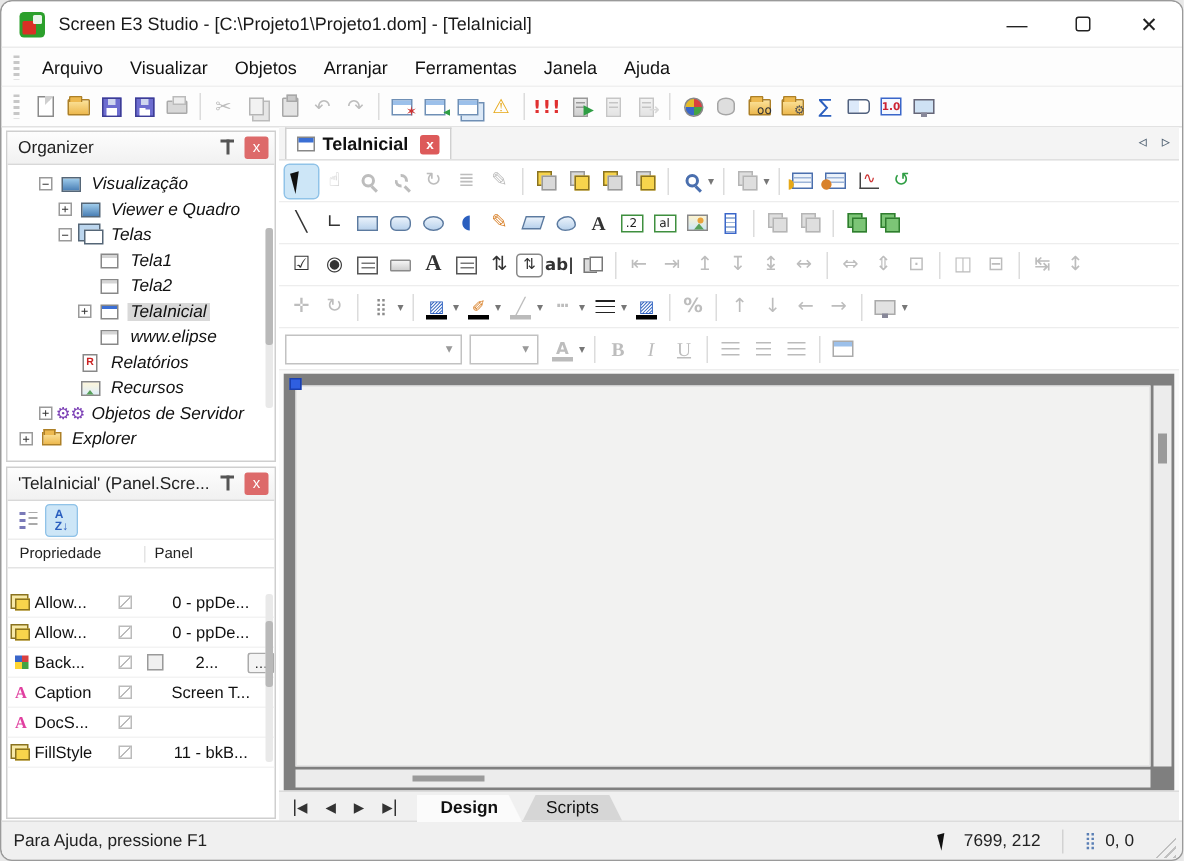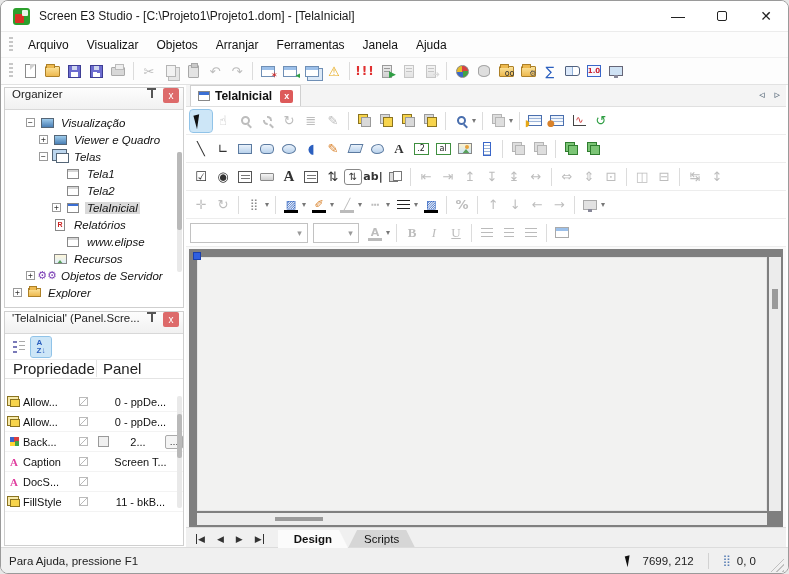--- a/index.html
+++ b/index.html
@@ -97,21 +97,21 @@
   .swb{position:relative;width:18px;height:16px;display:flex;align-items:center;justify-content:center;font-size:11px;}
   .swb::after{content:"";position:absolute;left:2px;right:2px;bottom:0;height:3px;background:#000;}
   .swb.graybar::after{background:#bbb;}
   .threelines{width:13px;height:9px;background:repeating-linear-gradient(#222 0 1px,transparent 1px 4px);}
   .alignbars{width:12px;height:9px;position:relative;}
   .alignbars::before{content:"";position:absolute;left:0;top:0;width:12px;height:1px;background:#bbb;box-shadow:0 4px 0 #bbb,0 8px 0 #bbb;}
   .alignbars.c::before{left:1px;width:10px;}
   .alignbars.r::before{left:0;width:12px;}
   
   .panel{position:absolute;left:3px;width:180px;background:#fff;border:1px solid #cfcfcf;display:flex;flex-direction:column;overflow:hidden;}
-  .phead{height:22px;background:linear-gradient(#fdfdfd,#f1f1f1);border-bottom:1px solid #d8d8d8;display:flex;padding:0 4px 0 7px;flex:none;}
+  .phead{height:22px;background:linear-gradient(#fdfdfd,#f1f1f1);border-bottom:1px solid #d8d8d8;display:flex;align-items:center;padding:0 4px 0 7px;flex:none;}
   .ptitle{font-size:11.5px;color:#222;flex:1;white-space:nowrap;overflow:hidden;}
   .pin{width:9px;height:11px;position:relative;margin:0 7px;flex:none;}
   .pin::before{content:"";position:absolute;left:0;right:0;top:0;height:2px;background:#555;}
   .pin::after{content:"";position:absolute;left:3.5px;top:0;width:2px;height:10px;background:#555;}
   .pclose{width:16px;height:15px;background:#dd6a6a;border-radius:2px;color:#fff;font-size:10px;display:flex;align-items:center;justify-content:center;flex:none;}
   .tree{position:relative;flex:1;overflow:hidden;padding-top:4px;}
   .trow{height:17px;display:flex;align-items:center;white-space:nowrap;font-size:11.5px;color:#111;}
   .trow.sel .tlabel{background:#d9d9d9;}
   .texp{width:9px;height:9px;border:1px solid #9a9a9a;background:#fff;font-size:8px;line-height:7px;text-align:center;color:#333;margin-right:4px;flex:none;font-family:"DejaVu Sans Mono",monospace;}
   .texp-sp{width:13px;flex:none;}
@@ -131,21 +131,21 @@
   .vscroll{position:absolute;right:1px;width:5px;background:#e9e9e9;border-radius:2px;}
   .vthumb{position:absolute;left:0;width:5px;background:#b9b9b9;border-radius:2px;}
   
   .ptb{height:26px;display:flex;align-items:center;padding:0 4px;flex:none;border-bottom:1px solid #eee;}
   .pgicon{width:20px;height:20px;display:flex;align-items:center;justify-content:center;border-radius:2px;margin-right:2px;flex:none;}
   .pgicon.on{background:#cde6f7;outline:1px solid #90c3e8;}
   .cat-ic{width:12px;height:12px;background:repeating-linear-gradient(#7a7ab8 0 2px,transparent 2px 5px) left/4px 12px no-repeat,repeating-linear-gradient(#aaa 0 1px,transparent 1px 4px) right/6px 11px no-repeat;}
   .az-ic{font-size:8px;font-weight:bold;color:#2b5fbf;line-height:1;}
   .searchbox{flex:1;height:19px;border:1px solid #ababab;background:#fff;display:flex;align-items:center;margin-left:4px;padding:0 3px 0 6px;}
   .searchbox input{border:none;outline:none;flex:1;width:60px;font-size:11px;color:#777;font-family:"Liberation Sans",sans-serif;background:transparent;}
-  .gridhead{height:19px;display:flex;align-items:flex-start;font-size:15px;color:#222;border-bottom:1px solid #e4e4e4;flex:none;}
+  .gridhead{height:19px;display:flex;align-items:center;font-size:10px;color:#222;border-bottom:1px solid #e4e4e4;flex:none;}
   .gh1{width:92px;padding-left:8px;border-right:1px solid #e4e4e4;}
   .gh2{padding-left:6px;}
   .pgrid{position:relative;flex:1;overflow:hidden;margin-top:13px;}
   .prow{height:20px;display:flex;align-items:center;font-size:11px;color:#111;border-bottom:1px solid #f3f3f3;}
   .pricon{width:18px;display:flex;justify-content:center;flex:none;}
   .pi-props{width:10px;height:8px;background:#f7d44c;border:1px solid #8a7320;box-shadow:-2px -2px 0 #f7e9a8,-2px -2px 0 1px #8a7320;position:relative;top:1px;left:1px;}
   .pi-col{width:9px;height:9px;background:conic-gradient(#d94040 0 25%,#44a344 25% 50%,#ffd633 50% 75%,#3a66c9 75%);}
   .pi-font{color:#e040a0;font-weight:bold;font-size:11px;font-family:"Liberation Serif",serif;}
   .prname{width:56px;white-space:nowrap;overflow:hidden;flex:none;}
   .linkbox{width:9px;height:9px;border:1px solid #bbb;background:linear-gradient(135deg,transparent 44%,#bbb 44% 56%,transparent 56%);margin:0 6px 0 0;flex:none;}
@@ -343,33 +343,33 @@
           </span>
           <span class="tlabel">Tela2</span>
         </div>
         <div class="trow sel" style="padding-left: 47px;">
           <span class="texp">+</span>
           <span class="ticon">
             <span class="ti-win b"></span>
           </span>
           <span class="tlabel">TelaInicial</span>
         </div>
+        <div class="trow" style="padding-left: 47px;">
+          <span class="texp-sp"></span>
+          <span class="ticon">
+            <span class="ti-win"></span>
+          </span>
+          <span class="tlabel">www.elipse</span>
+        </div>
         <div class="trow" style="padding-left: 34px;">
           <span class="texp-sp"></span>
           <span class="ticon">
             <span class="ti-rep">R</span>
           </span>
           <span class="tlabel">Relatórios</span>
-        </div>
-        <div class="trow" style="padding-left: 47px;">
-          <span class="texp-sp"></span>
-          <span class="ticon">
-            <span class="ti-win"></span>
-          </span>
-          <span class="tlabel">www.elipse</span>
         </div>
         <div class="trow" style="padding-left: 34px;">
           <span class="texp-sp"></span>
           <span class="ticon">
             <span class="ti-img"></span>
           </span>
           <span class="tlabel">Recursos</span>
         </div>
         <div class="trow" style="padding-left: 21px;">
           <span class="texp">+</span>

